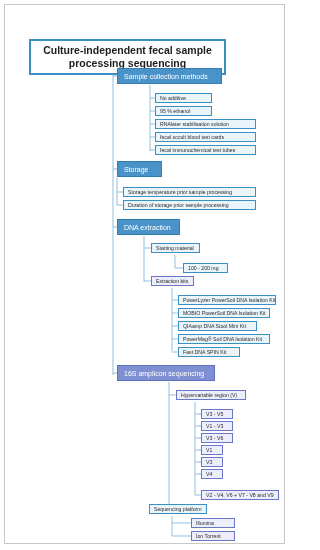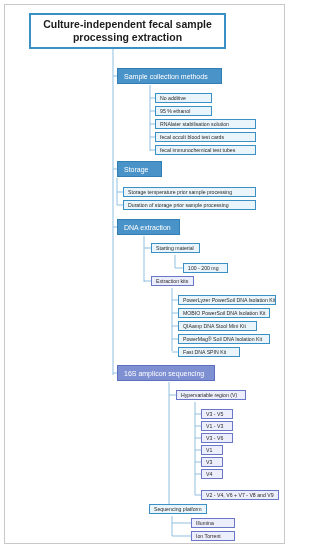--- a/index.html
+++ b/index.html
@@ -35,20 +35,21 @@
     border:2px solid #3a8fc4;
     background:#ffffff;
     color:#1d1d1d;
     font-weight:bold;
     font-size:10.5px;
     line-height:13px;
     text-align:center;
     justify-content:center;
     padding:13px 4px;
     white-space:normal;
+    margin-top:26px;
   }
 
   
   .lvl1{
     border:1px solid #2f7fb5;
     background:#4a93c8;
     color:#ffffff;
     font-size:7px;
     padding-left:6px;
   }
@@ -135,21 +136,21 @@
 
         <path d="M167 511 L167 531"></path>
         <path d="M167 518 L186 518"></path>
         <path d="M167 531 L186 531"></path>
       </g>
     </svg>
 
     <div class="node title-box" style="left:24px;top:8px;width:197px;height:36px;">
       <div>
         <span>Culture-independent fecal sample</span><br>
-        <span>processing extraction</span>
+        <span>processing sequencing</span>
       </div>
     </div>
 
     <div class="node lvl1" style="left:112px;top:63px;width:105px;height:16px;">
       <span>Sample collection methods</span>
     </div>
 
     <div class="node lvl2" style="left:150px;top:88px;width:57px;height:10px;">
       <span>No additive</span>
     </div>

